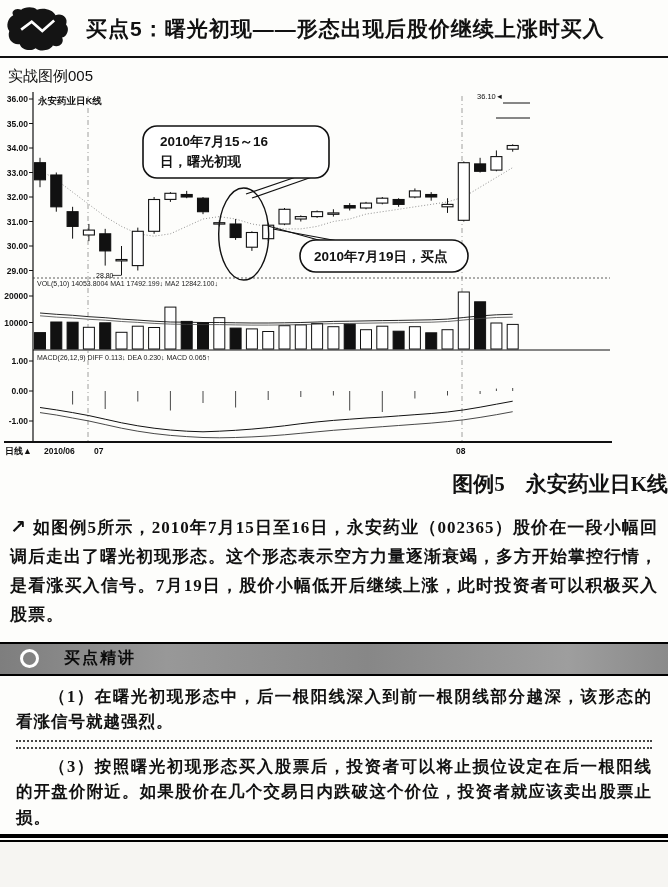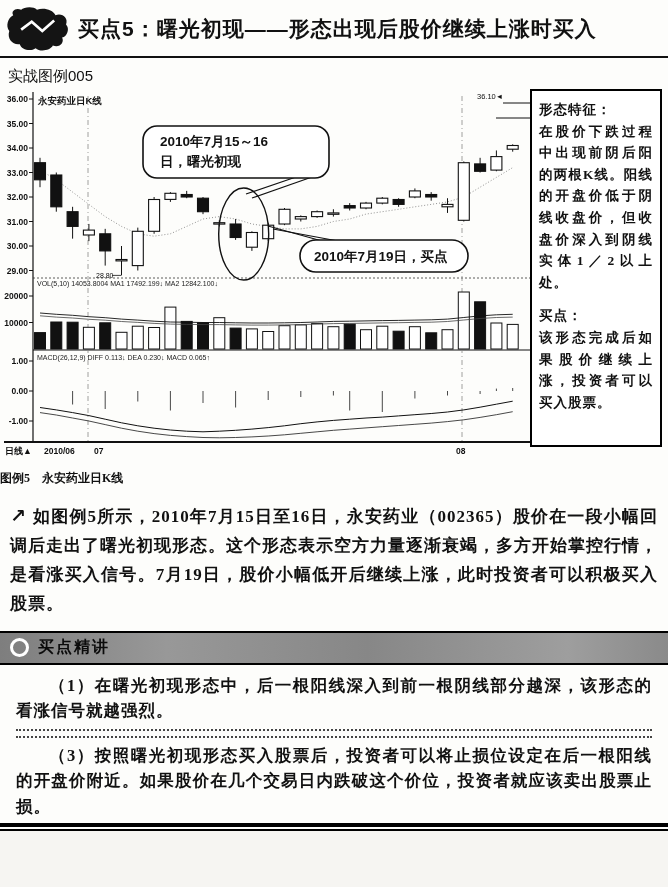--- a/index.html
+++ b/index.html
@@ -1,30 +1,30 @@
 <!DOCTYPE html>
 <html><head>
 <meta charset="utf-8">
 <style>
   html,body{margin:0;padding:0;background:#f6f5f2;}
   body{width:668px;font-family:"Liberation Serif",serif;color:#111;background:#fdfdfb;}
-  .hdr{display:flex;align-items:center;gap:8px;padding:5px 6px 3px 4px;border-bottom:2px solid #111;}
+  .hdr{display:flex;align-items:center;gap:16px;padding:5px 6px 3px 4px;border-bottom:2px solid #111;}
   .hdr h1{margin:0;font-family:"Liberation Sans",sans-serif;font-size:21px;font-weight:700;letter-spacing:1px;}
   .ex-label{margin:9px 0 0 8px;font-family:"Liberation Sans",sans-serif;font-size:15px;font-weight:400;}
   .chart-wrap{position:relative;height:374px;margin-top:0;}
   .pattern-box{position:absolute;left:530px;top:3px;width:132px;height:358px;border:2px solid #000;background:#fff;
     padding:8px 7px;box-sizing:border-box;font-size:13.5px;line-height:1.6;letter-spacing:1px;text-align:justify;font-weight:600;}
   .pattern-box .bt{font-weight:700;}
   .pattern-box .gap{margin-top:12px;}
-  .caption{text-align:left;font-size:12px;font-weight:700;margin:10px 0 2px;}
+  .caption{text-align:right;font-size:21px;font-weight:700;margin:10px 0 2px;}
   .intro{margin:12px 10px 0;font-size:17px;line-height:1.7;text-align:justify;font-weight:600;letter-spacing:1px;}
   .intro .aicon{font-family:"DejaVu Sans",sans-serif;font-weight:700;font-size:19px;margin-right:6px;}
   .section-bar{margin-top:12px;height:30px;border-top:2px solid #000;border-bottom:2px solid #000;
     background:linear-gradient(90deg,#7e7e7e,#989898 25%,#878787 55%,#9e9e9e 85%,#8a8a8a);
-    display:flex;align-items:center;gap:9px;padding:0 10px;text-align:center;}
+    display:flex;align-items:center;gap:25px;padding:0 20px;text-align:center;}
   .section-bar .circ{width:13px;height:13px;border:3px solid #fff;border-radius:50%;display:inline-block;}
   .section-bar .t{font-family:"Liberation Sans",sans-serif;font-size:16px;font-weight:700;color:#0b0b0b;letter-spacing:2px;}
   .points{padding:4px 16px 0;}
   .points p{margin:4px 0;font-size:16.5px;line-height:1.55;font-weight:700;text-indent:2em;text-align:justify;letter-spacing:1px;}
   .dotline{border-top:2px dotted #444;margin:5px 0;height:0;}
   .bottom-rule{margin-top:4px;border-top:4px solid #000;height:2px;border-bottom:2px solid #000;}
   svg text{font-family:"Liberation Sans",sans-serif;}
 </style>
 </head>
 <body>
@@ -210,26 +210,20 @@
         <ellipse cx="243.7" cy="148" rx="25" ry="46" fill="none" stroke="#111" stroke-width="1.4"></ellipse>
         <line x1="322" y1="155" x2="268" y2="140" stroke="#111" stroke-width="1.2"></line>
         <line x1="338" y1="155" x2="273" y2="143" stroke="#111" stroke-width="1.2"></line>
         <rect x="300" y="154" width="168" height="32" rx="16" fill="#fff" stroke="#111" stroke-width="1.6"></rect>
         <text x="314" y="175" font-size="13.5" font-weight="600" fill="#111" font-family="Liberation Serif,serif">2010年7月19日，买点</text>
         <text x="477" y="13" font-size="7.5" fill="#111">36.10◄</text>
         <line x1="503" y1="17" x2="530" y2="17" stroke="#111" stroke-width="1"></line>
         <line x1="496" y1="32" x2="530" y2="32" stroke="#111" stroke-width="1"></line>
       </g>
   </svg>
-  <aside class="pattern-box">
-    <div class="bt">形态特征：</div>
-    <div>在股价下跌过程中出现前阴后阳的两根K线。阳线的开盘价低于阴线收盘价，但收盘价深入到阴线实体1／2以上处。</div>
-    <div class="bt gap">买点：</div>
-    <div>该形态完成后如果股价继续上涨，投资者可以买入股票。</div>
-  </aside>
 </div>
 
 <div class="caption">图例5　永安药业日K线</div>
 
 <p class="intro"><span class="aicon">↗</span><span>如图例5所示，2010年7月15日至16日，永安药业（002365）股价在一段小幅回调后走出了曙光初现形态。这个形态表示空方力量逐渐衰竭，多方开始掌控行情，是看涨买入信号。7月19日，股价小幅低开后继续上涨，此时投资者可以积极买入股票。</span></p>
 
 <div class="section-bar">
   <span class="circ"></span>
   <span class="t">买点精讲</span>
 </div>

